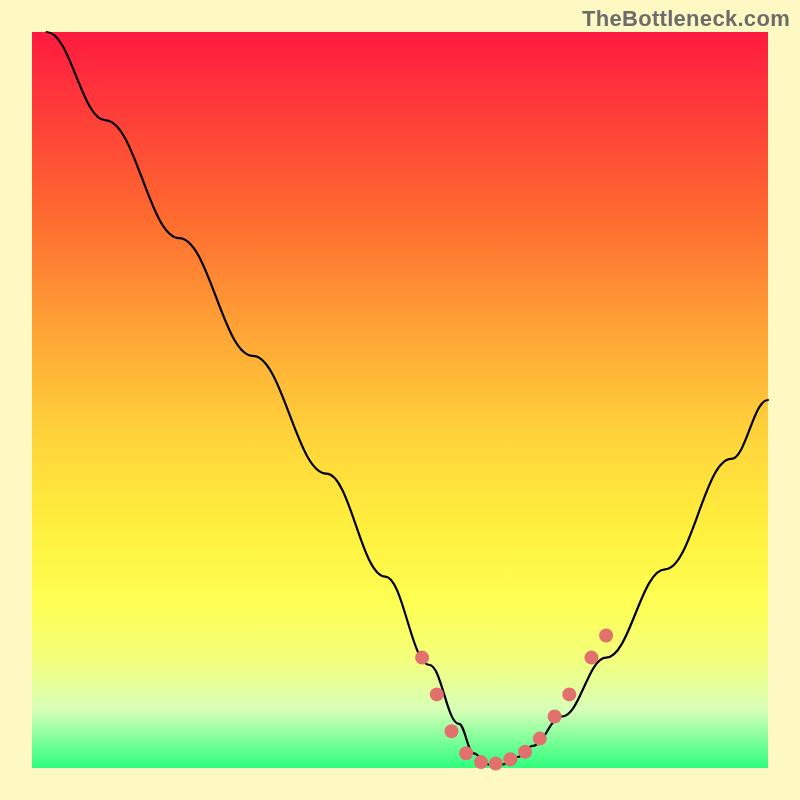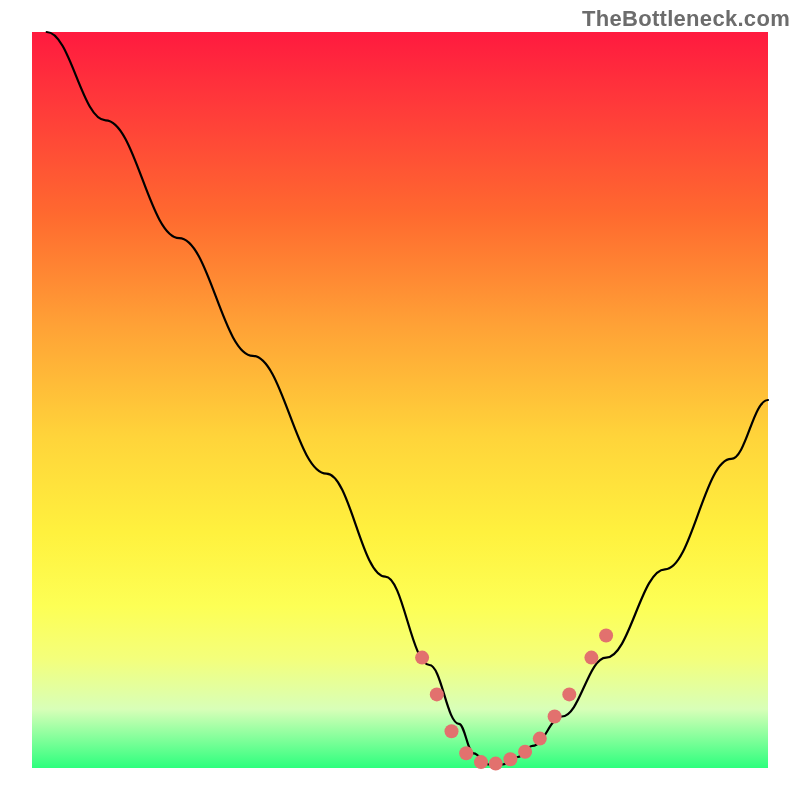--- a/index.html
+++ b/index.html
@@ -9,21 +9,21 @@
     height: 800px;
     background: #000;
     overflow: hidden;
   }
   .frame {
     position: absolute;
     left: 0;
     top: 0;
     width: 800px;
     height: 800px;
-    background: #ffffff;
+    background: #fef9c3;
   }
   .plot {
     position: absolute;
     left: 32px;
     top: 32px;
     width: 736px;
     height: 736px;
     background: linear-gradient(to bottom,
       #ff1a3f 0%,
       #ff3a3a 10%,

